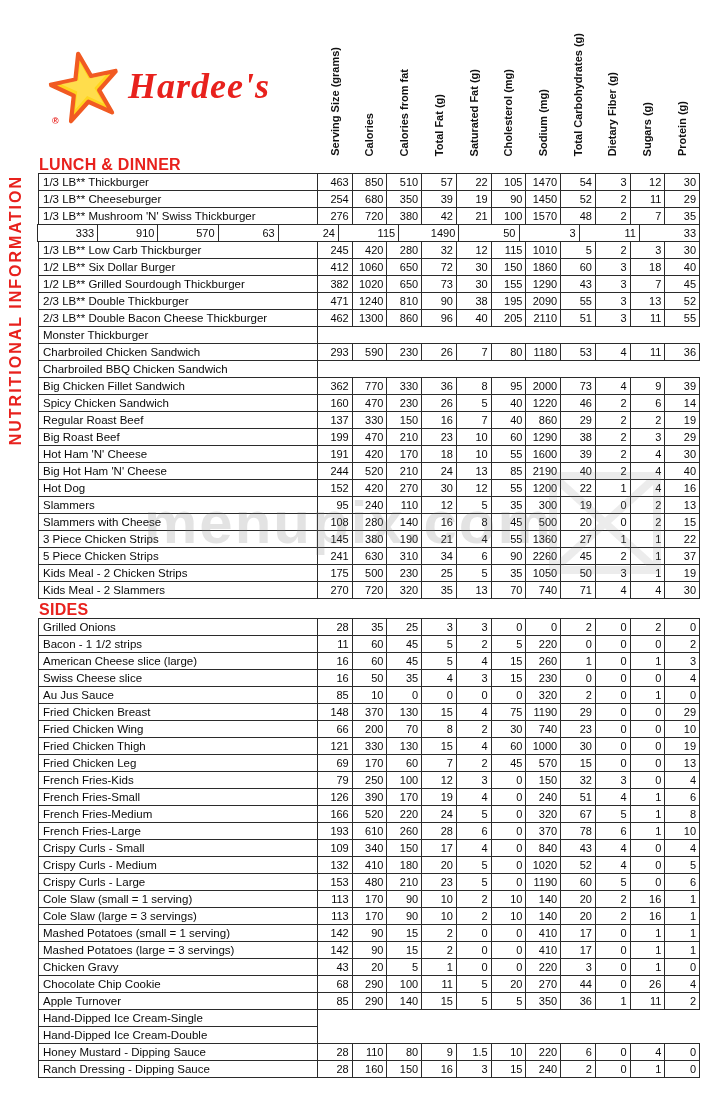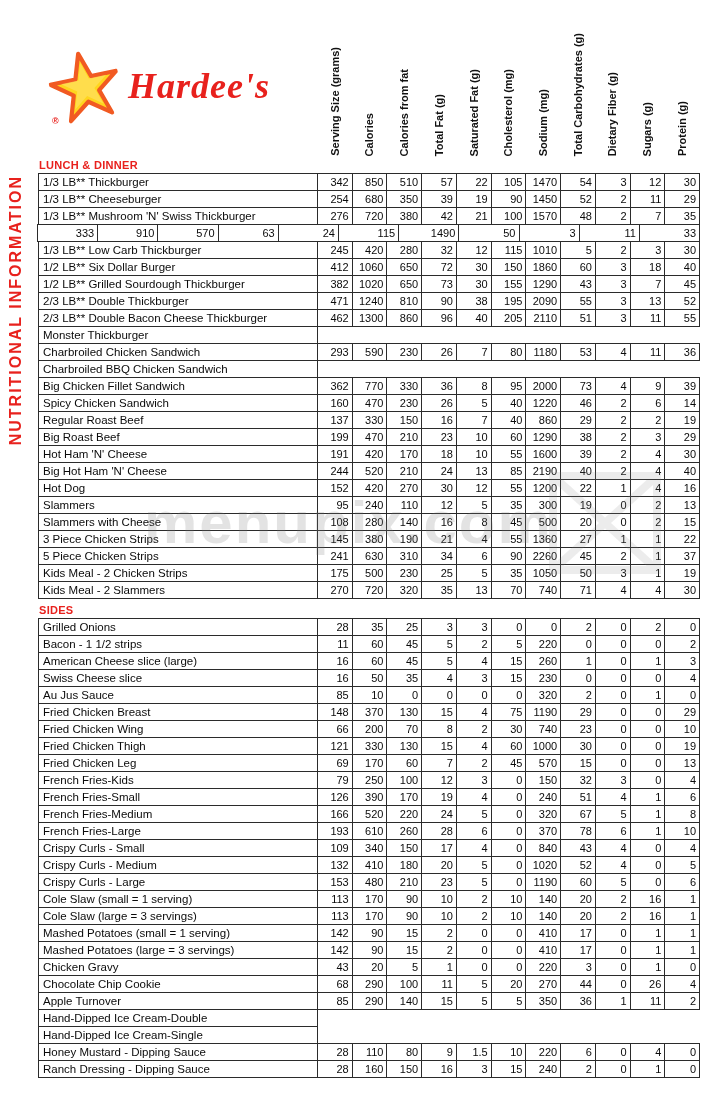--- a/index.html
+++ b/index.html
@@ -22,21 +22,21 @@
           font-size:11px;white-space:nowrap;line-height:1.05;color:#111;}
 
   
   .vtitle{position:absolute;left:2px;top:158px;width:28px;height:304px;
           display:flex;align-items:center;justify-content:center;}
   .vtitle span{writing-mode:vertical-rl;transform:rotate(180deg);color:#e8211d;
           font-weight:bold;font-size:16px;letter-spacing:2px;white-space:nowrap;}
 
   
   .sections{position:absolute;left:38px;top:158px;width:662px;}
-  .section-title{color:#e8211d;font-weight:bold;font-size:11px;height:16px;
+  .section-title{color:#e8211d;font-weight:bold;font-size:16px;height:16px;
                  line-height:14px;letter-spacing:.3px;margin-left:1px;}
   .section-title.gap{margin-top:4px;}
   .trow{display:flex;height:18px;margin-top:-1px;}
   .tname{width:280px;border:1px solid #2b2b2b;box-sizing:border-box;font-size:11.5px;
          line-height:16px;padding-left:4px;white-space:nowrap;overflow:hidden;color:#0a0a0a;}
   .tvals{flex:1;display:flex;}
   .tval{flex:1;border:1px solid #2b2b2b;margin-left:-1px;box-sizing:border-box;
         text-align:right;padding-right:3px;font-size:11px;line-height:16px;color:#0a0a0a;}
   .tvals.empty{border:none;}
 
@@ -99,21 +99,21 @@
 
   <div class="vtitle">
     <span>NUTRITIONAL INFORMATION</span>
   </div>
 
   <div class="sections">
       <div class="section-title">LUNCH &amp; DINNER</div>
       <div class="trow">
         <div class="tname">1/3 LB** Thickburger</div>
         <div class="tvals">
-          <div class="tval">342</div>
+          <div class="tval">463</div>
           <div class="tval">850</div>
           <div class="tval">510</div>
           <div class="tval">57</div>
           <div class="tval">22</div>
           <div class="tval">105</div>
           <div class="tval">1470</div>
           <div class="tval">54</div>
           <div class="tval">3</div>
           <div class="tval">12</div>
           <div class="tval">30</div>
@@ -841,25 +841,25 @@
           <div class="tval">5</div>
           <div class="tval">5</div>
           <div class="tval">350</div>
           <div class="tval">36</div>
           <div class="tval">1</div>
           <div class="tval">11</div>
           <div class="tval">2</div>
         </div>
       </div>
       <div class="trow">
+        <div class="tname">Hand-Dipped Ice Cream-Single</div>
+        <div class="tvals empty"></div>
+      </div>
+      <div class="trow">
         <div class="tname">Hand-Dipped Ice Cream-Double</div>
-        <div class="tvals empty"></div>
-      </div>
-      <div class="trow">
-        <div class="tname">Hand-Dipped Ice Cream-Single</div>
         <div class="tvals empty"></div>
       </div>
       <div class="trow">
         <div class="tname">Honey Mustard - Dipping Sauce</div>
         <div class="tvals">
           <div class="tval">28</div>
           <div class="tval">110</div>
           <div class="tval">80</div>
           <div class="tval">9</div>
           <div class="tval">1.5</div>

